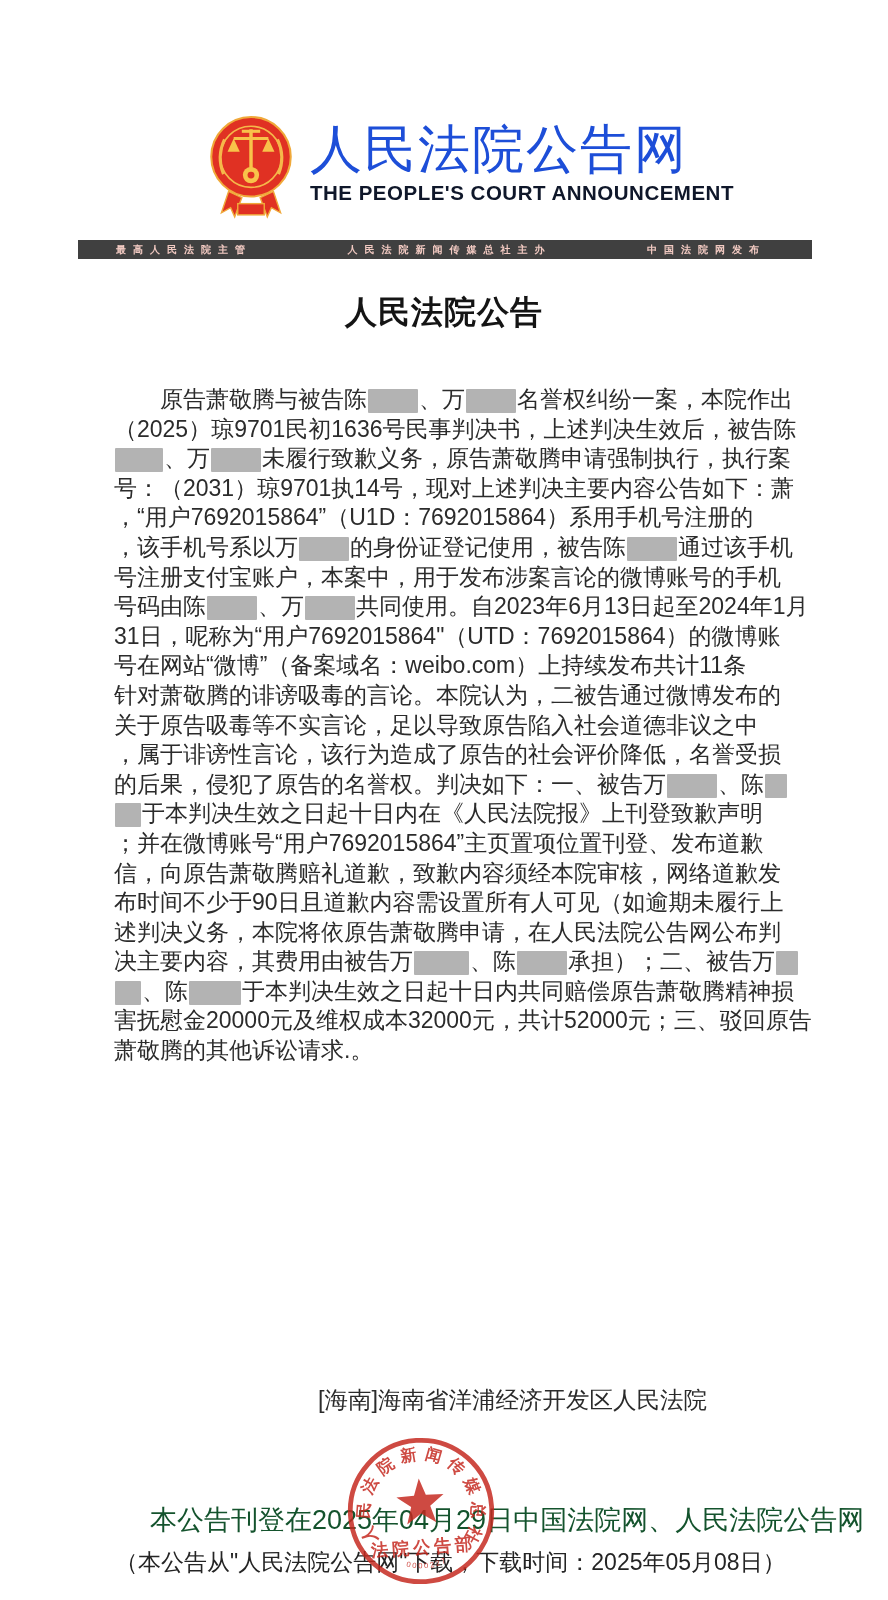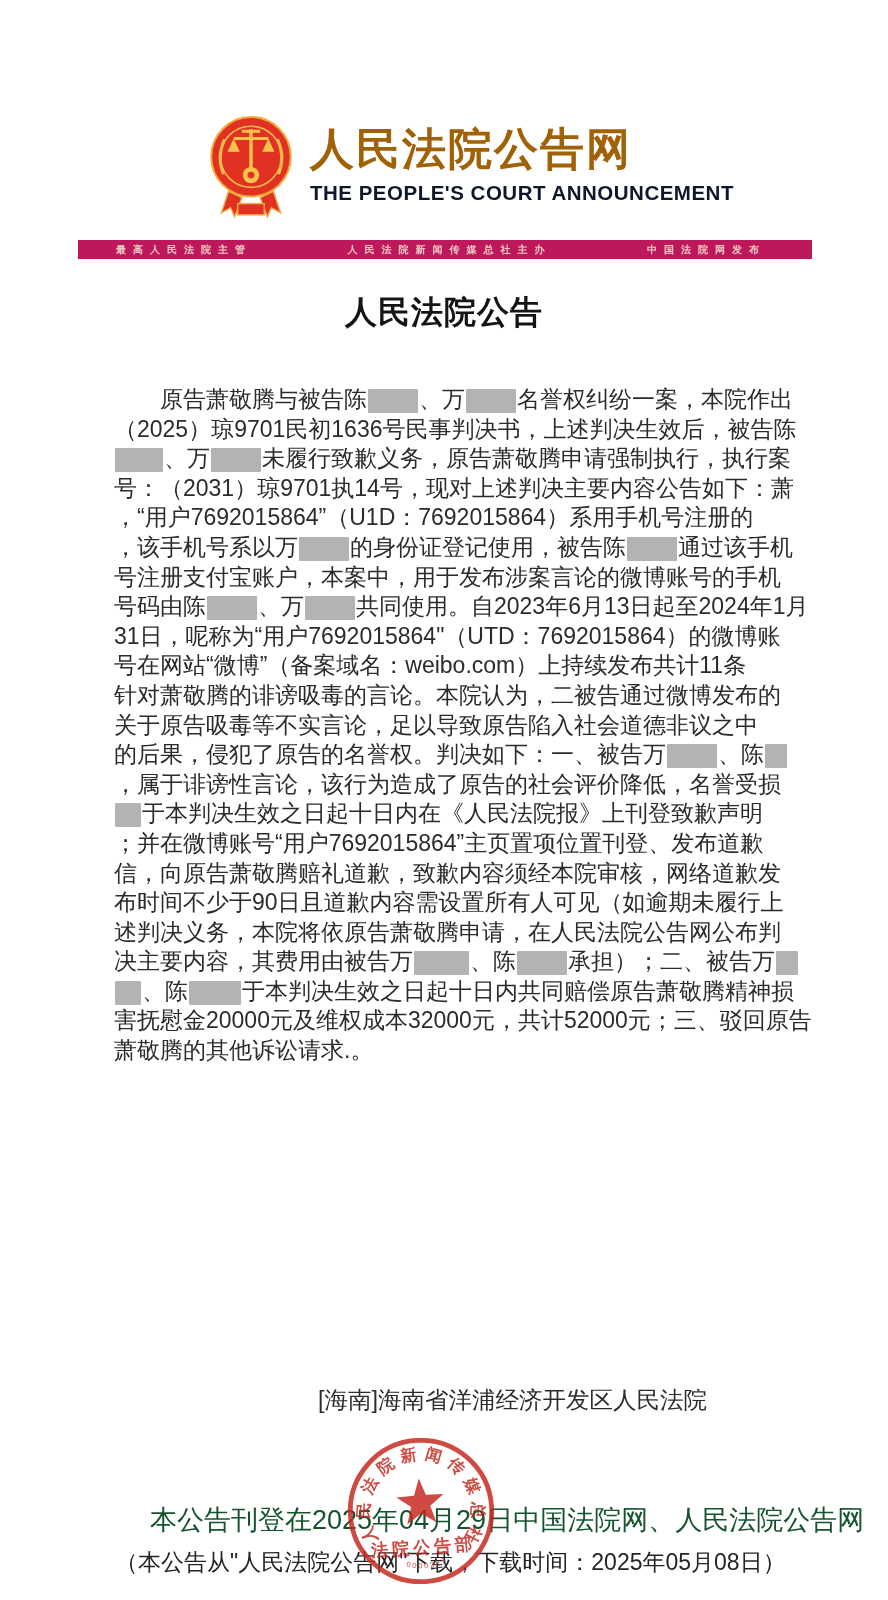--- a/index.html
+++ b/index.html
@@ -7,30 +7,30 @@
     width:888px;height:1600px;position:relative;overflow:hidden;
     background:#ffffff;
     font-family:"Liberation Sans","DejaVu Sans",sans-serif;
   }
   .stage{position:absolute;inset:0;width:888px;height:1600px;}
 
   
   .emblem{position:absolute;left:208px;top:116px;width:86px;height:106px;}
   .brand{position:absolute;left:310px;top:118px;width:430px;}
   .brand-title{
-    font-size:44px;font-weight:700;letter-spacing:2px;line-height:62px;
-    color:#a16207;white-space:nowrap;
+    font-size:52px;font-weight:400;letter-spacing:2px;line-height:62px;
+    color:#1d4ed8;white-space:nowrap;
   }
   .brand-sub{
     margin-top:1px;font-size:20.5px;font-weight:800;letter-spacing:0.5px;
     color:#0f172a;white-space:nowrap;
   }
   .top-banner{
     position:absolute;left:78px;top:240px;width:734px;height:19px;
-    background:#be185d;display:flex;align-items:center;
+    background:#404040;display:flex;align-items:center;
     justify-content:space-between;padding:0 46px 0 38px;box-sizing:border-box;
   }
   .top-banner span{
     color:#f2cac2;font-size:10px;font-weight:700;letter-spacing:7px;
     white-space:nowrap;
   }
 
   
   .doc-title{
     position:absolute;left:0;top:291px;width:888px;text-align:center;
@@ -106,22 +106,22 @@
       <div class="body-line"><span class="redact" style="width: 48px;"></span><span>、万</span><span class="redact" style="width: 50px;"></span><span>未履行致歉义务，原告萧敬腾申请强制执行，执行案</span></div>
       <div class="body-line"><span>号：（2031）琼9701执14号，现对上述判决主要内容公告如下：萧</span></div>
       <div class="body-line"><span>，“用户7692015864”（U1D：7692015864）系用手机号注册的</span></div>
       <div class="body-line"><span>，该手机号系以万</span><span class="redact" style="width: 50px;"></span><span>的身份证登记使用，被告陈</span><span class="redact" style="width: 50px;"></span><span>通过该手机</span></div>
       <div class="body-line"><span>号注册支付宝账户，本案中，用于发布涉案言论的微博账号的手机</span></div>
       <div class="body-line"><span>号码由陈</span><span class="redact" style="width: 50px;"></span><span>、万</span><span class="redact" style="width: 50px;"></span><span>共同使用。自2023年6月13日起至2024年1月</span></div>
       <div class="body-line"><span>31日，呢称为“用户7692015864"（UTD：7692015864）的微博账</span></div>
       <div class="body-line"><span>号在网站“微博”（备案域名：weibo.com）上持续发布共计11条</span></div>
       <div class="body-line"><span>针对萧敬腾的诽谤吸毒的言论。本院认为，二被告通过微博发布的</span></div>
       <div class="body-line"><span>关于原告吸毒等不实言论，足以导致原告陷入社会道德非议之中</span></div>
+      <div class="body-line"><span>，属于诽谤性言论，该行为造成了原告的社会评价降低，名誉受损</span></div>
       <div class="body-line"><span>的后果，侵犯了原告的名誉权。判决如下：一、被告万</span><span class="redact" style="width: 50px;"></span><span>、陈</span><span class="redact" style="width: 22px;"></span></div>
-      <div class="body-line"><span>，属于诽谤性言论，该行为造成了原告的社会评价降低，名誉受损</span></div>
       <div class="body-line"><span class="redact" style="width: 26px;"></span><span>于本判决生效之日起十日内在《人民法院报》上刊登致歉声明</span></div>
       <div class="body-line"><span>；并在微博账号“用户7692015864”主页置项位置刊登、发布道歉</span></div>
       <div class="body-line"><span>信，向原告萧敬腾赔礼道歉，致歉内容须经本院审核，网络道歉发</span></div>
       <div class="body-line"><span>布时间不少于90日且道歉内容需设置所有人可见（如逾期未履行上</span></div>
       <div class="body-line"><span>述判决义务，本院将依原告萧敬腾申请，在人民法院公告网公布判</span></div>
       <div class="body-line"><span>决主要内容，其费用由被告万</span><span class="redact" style="width: 55px;"></span><span>、陈</span><span class="redact" style="width: 50px;"></span><span>承担）；二、被告万</span><span class="redact" style="width: 22px;"></span></div>
       <div class="body-line"><span class="redact" style="width: 26px;"></span><span>、陈</span><span class="redact" style="width: 52px;"></span><span>于本判决生效之日起十日内共同赔偿原告萧敬腾精神损</span></div>
       <div class="body-line"><span>害抚慰金20000元及维权成本32000元，共计52000元；三、驳回原告</span></div>
       <div class="body-line"><span>萧敬腾的其他诉讼请求.。</span></div>
     </div>

